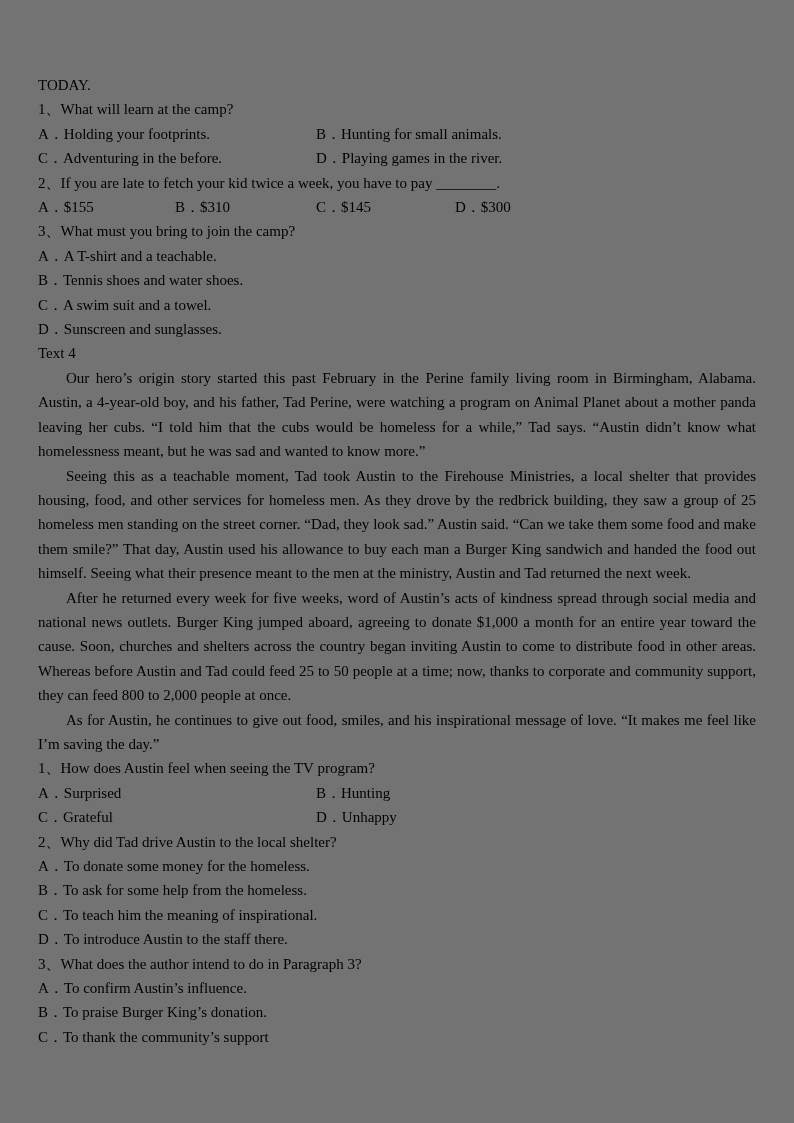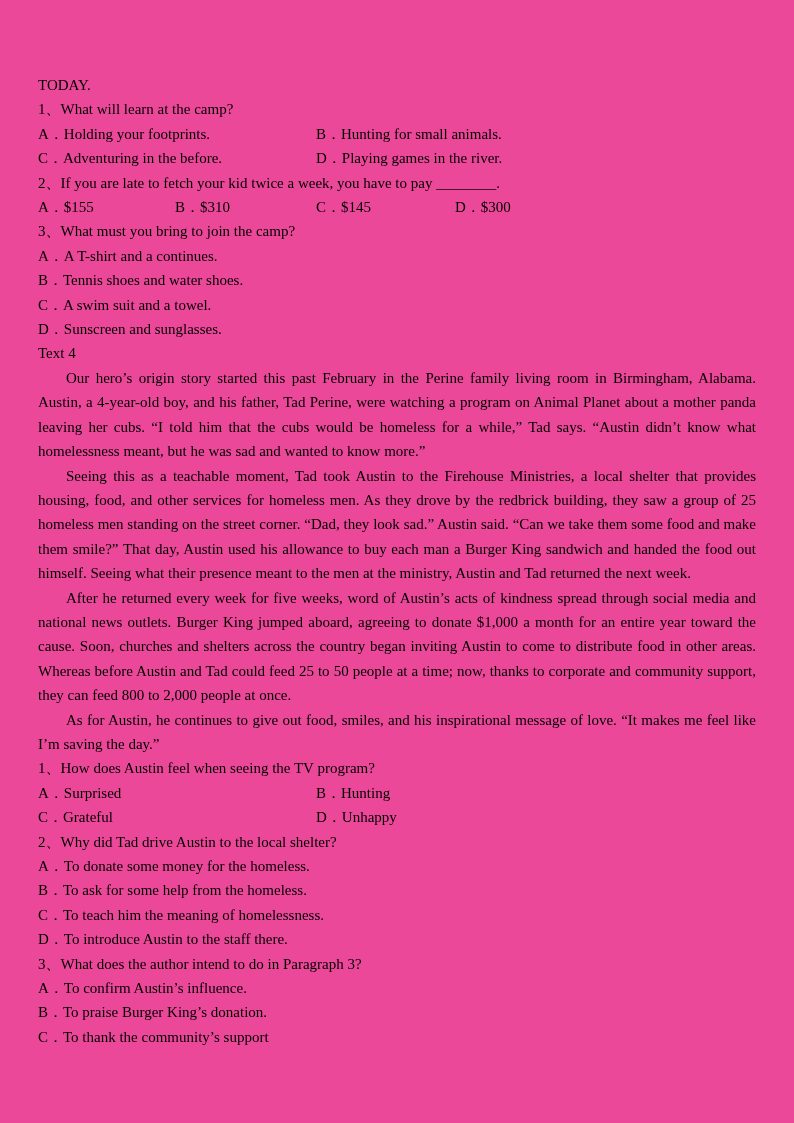--- a/index.html
+++ b/index.html
@@ -6,21 +6,21 @@
     margin: 0;
     padding: 0;
     background: #ffffff;
   }
   .page {
     position: relative;
     width: 794px;
     height: 1123px;
     box-sizing: border-box;
     margin: 0 auto;
-    background: #ec4899;
+    background: #737373;
     padding: 73px 38px 0 38px;
     font-family: "Liberation Serif", "DejaVu Serif", serif;
     font-size: 15px;
     color: #000000;
     overflow: hidden;
   }
   .line {
     line-height: 24.4px;
     min-height: 24.4px;
     white-space: pre-wrap;
@@ -50,34 +50,34 @@
 <body>
 
 <div class="page">
     <div class="line">TODAY.</div>
     <div class="line">1、What will learn at the camp?</div>
     <div class="line opts-2"><span>A．Holding your footprints.</span><span>B．Hunting for small animals.</span></div>
     <div class="line opts-2"><span>C．Adventuring in the before.</span><span>D．Playing games in the river.</span></div>
     <div class="line">2、If you are late to fetch your kid twice a week, you have to pay ________.</div>
     <div class="line opts-4"><span>A．$155</span><span>B．$310</span><span>C．$145</span><span>D．$300</span></div>
     <div class="line">3、What must you bring to join the camp?</div>
-    <div class="line">A．A T-shirt and a continues.</div>
+    <div class="line">A．A T-shirt and a teachable.</div>
     <div class="line">B．Tennis shoes and water shoes.</div>
     <div class="line">C．A swim suit and a towel.</div>
     <div class="line">D．Sunscreen and sunglasses.</div>
     <div class="line center">Text 4</div>
     <p class="para">Our hero’s origin story started this past February in the Perine family living room in Birmingham, Alabama. Austin, a 4-year-old boy, and his father, Tad Perine, were watching a program on Animal Planet about a mother panda leaving her cubs. “I told him that the cubs would be homeless for a while,” Tad says. “Austin didn’t know what homelessness meant, but he was sad and wanted to know more.”</p>
     <p class="para">Seeing this as a teachable moment, Tad took Austin to the Firehouse Ministries, a local shelter that provides housing, food, and other services for homeless men. As they drove by the redbrick building, they saw a group of 25 homeless men standing on the street corner. “Dad, they look sad.” Austin said. “Can we take them some food and make them smile?” That day, Austin used his allowance to buy each man a Burger King sandwich and handed the food out himself. Seeing what their presence meant to the men at the ministry, Austin and Tad returned the next week.</p>
     <p class="para">After he returned every week for five weeks, word of Austin’s acts of kindness spread through social media and national news outlets. Burger King jumped aboard, agreeing to donate $1,000 a month for an entire year toward the cause. Soon, churches and shelters across the country began inviting Austin to come to distribute food in other areas. Whereas before Austin and Tad could feed 25 to 50 people at a time; now, thanks to corporate and community support, they can feed 800 to 2,000 people at once.</p>
     <p class="para">As for Austin, he continues to give out food, smiles, and his inspirational message of love. “It makes me feel like I’m saving the day.”</p>
     <div class="line">1、How does Austin feel when seeing the TV program?</div>
     <div class="line opts-2"><span>A．Surprised</span><span>B．Hunting</span></div>
     <div class="line opts-2"><span>C．Grateful</span><span>D．Unhappy</span></div>
     <div class="line">2、Why did Tad drive Austin to the local shelter?</div>
     <div class="line">A．To donate some money for the homeless.</div>
     <div class="line">B．To ask for some help from the homeless.</div>
-    <div class="line">C．To teach him the meaning of homelessness.</div>
+    <div class="line">C．To teach him the meaning of inspirational.</div>
     <div class="line">D．To introduce Austin to the staff there.</div>
     <div class="line">3、What does the author intend to do in Paragraph 3?</div>
     <div class="line">A．To confirm Austin’s influence.</div>
     <div class="line">B．To praise Burger King’s donation.</div>
     <div class="line">C．To thank the community’s support</div>
   </div>
 
 </body></html>

